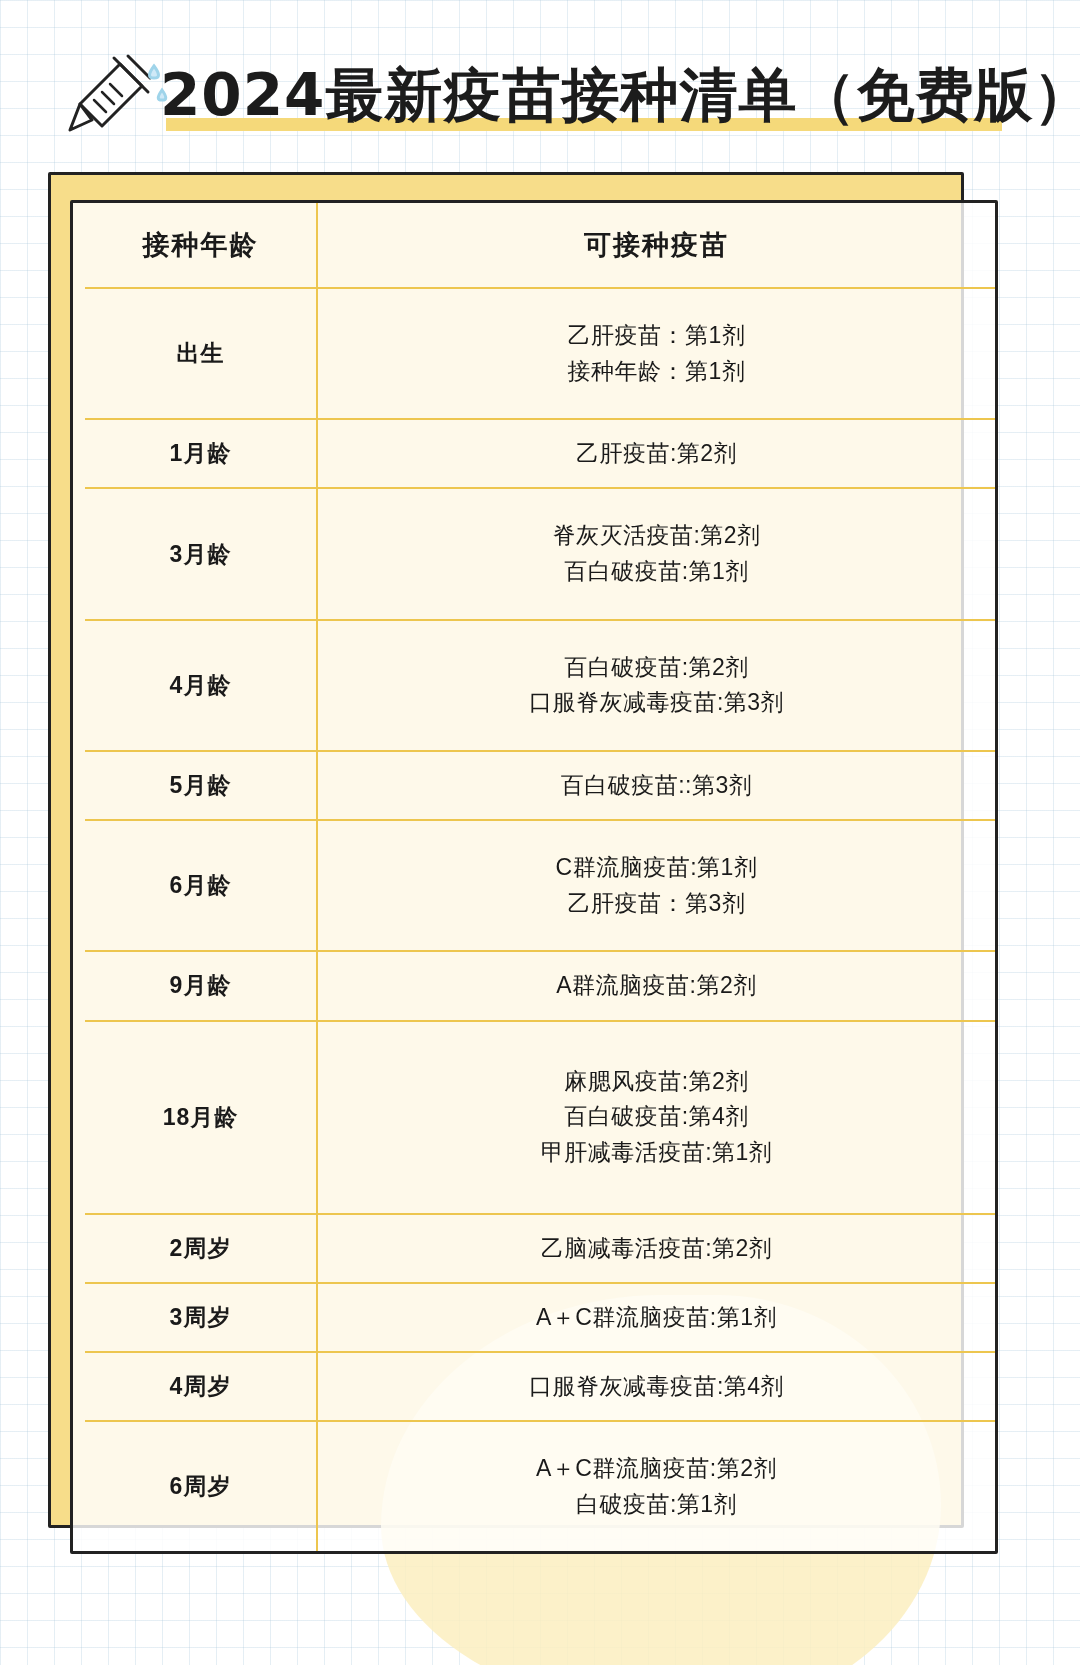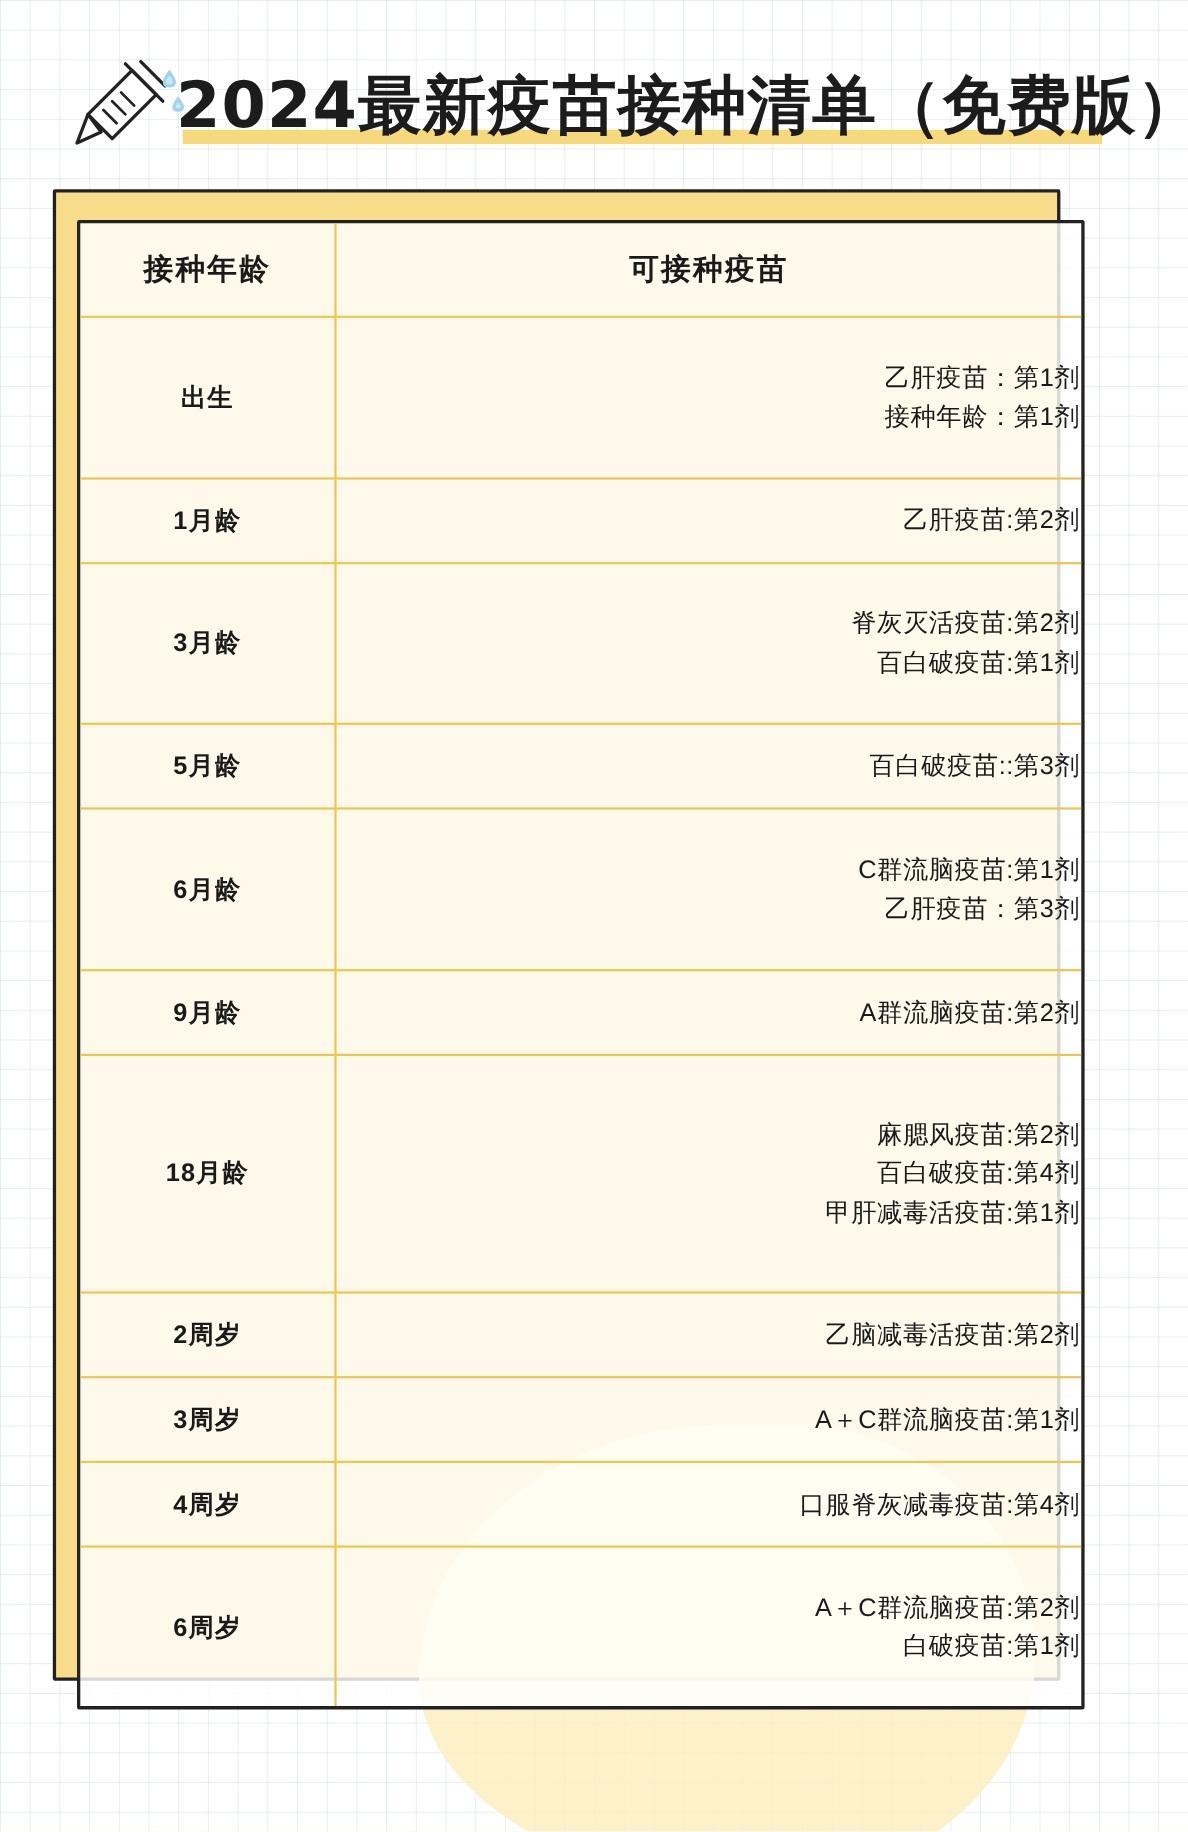--- a/index.html
+++ b/index.html
@@ -86,20 +86,21 @@
   .table-card {
     position: absolute;
     left: 70px;
     top: 200px;
     width: 910px;
     height: 1348px;
     background: rgba(255,255,255,0.82);
     border: 3px solid #222;
     border-radius: 2px;
     overflow: hidden;
+    padding-left: 12px;
   }
 
   table.vaccine-table {
     width: 100%;
     height: 100%;
     border-collapse: collapse;
     table-layout: fixed;
   }
   table.vaccine-table col.c1 { width: 232px; }
   table.vaccine-table th, table.vaccine-table td {
@@ -122,21 +123,20 @@
   table.vaccine-table tbody td.age-cell {
     font-size: 23px;
     font-weight: bold;
     letter-spacing: 1px;
     margin-top: 28px;
   }
   table.vaccine-table tbody td.vax-cell {
     font-size: 23px;
     line-height: 1.55;
     letter-spacing: 0.5px;
-    text-align: right;
   }
   table.vaccine-table tbody tr:last-child td {
     border-bottom: none;
   }
   .vax-line { display: block; }
 </style>
 </head>
 <body>
 
 <div class="header">
@@ -190,20 +190,27 @@
         </td>
       </tr>
       <tr>
         <td class="age-cell">3月龄</td>
         <td class="vax-cell">
           <span class="vax-line">脊灰灭活疫苗:第2剂</span>
           <span class="vax-line">百白破疫苗:第1剂</span>
         </td>
       </tr>
       <tr>
+        <td class="age-cell">4月龄</td>
+        <td class="vax-cell">
+          <span class="vax-line">百白破疫苗:第2剂</span>
+          <span class="vax-line">口服脊灰减毒疫苗:第3剂</span>
+        </td>
+      </tr>
+      <tr>
         <td class="age-cell">5月龄</td>
         <td class="vax-cell">
           <span class="vax-line">百白破疫苗::第3剂</span>
         </td>
       </tr>
       <tr>
         <td class="age-cell">6月龄</td>
         <td class="vax-cell">
           <span class="vax-line">C群流脑疫苗:第1剂</span>
           <span class="vax-line">乙肝疫苗：第3剂</span>

